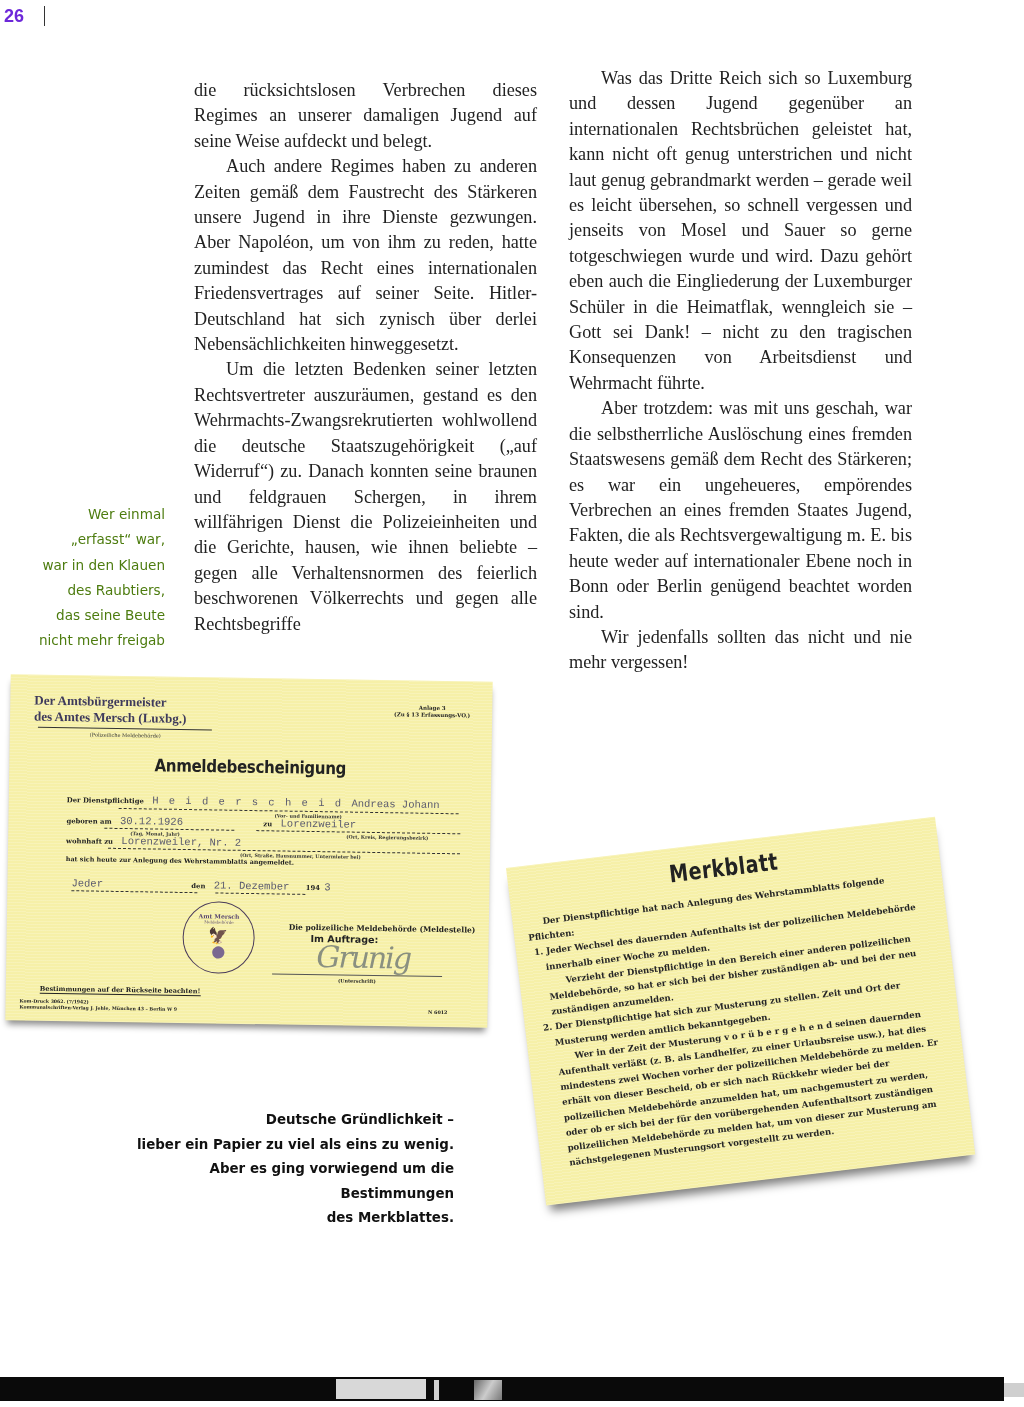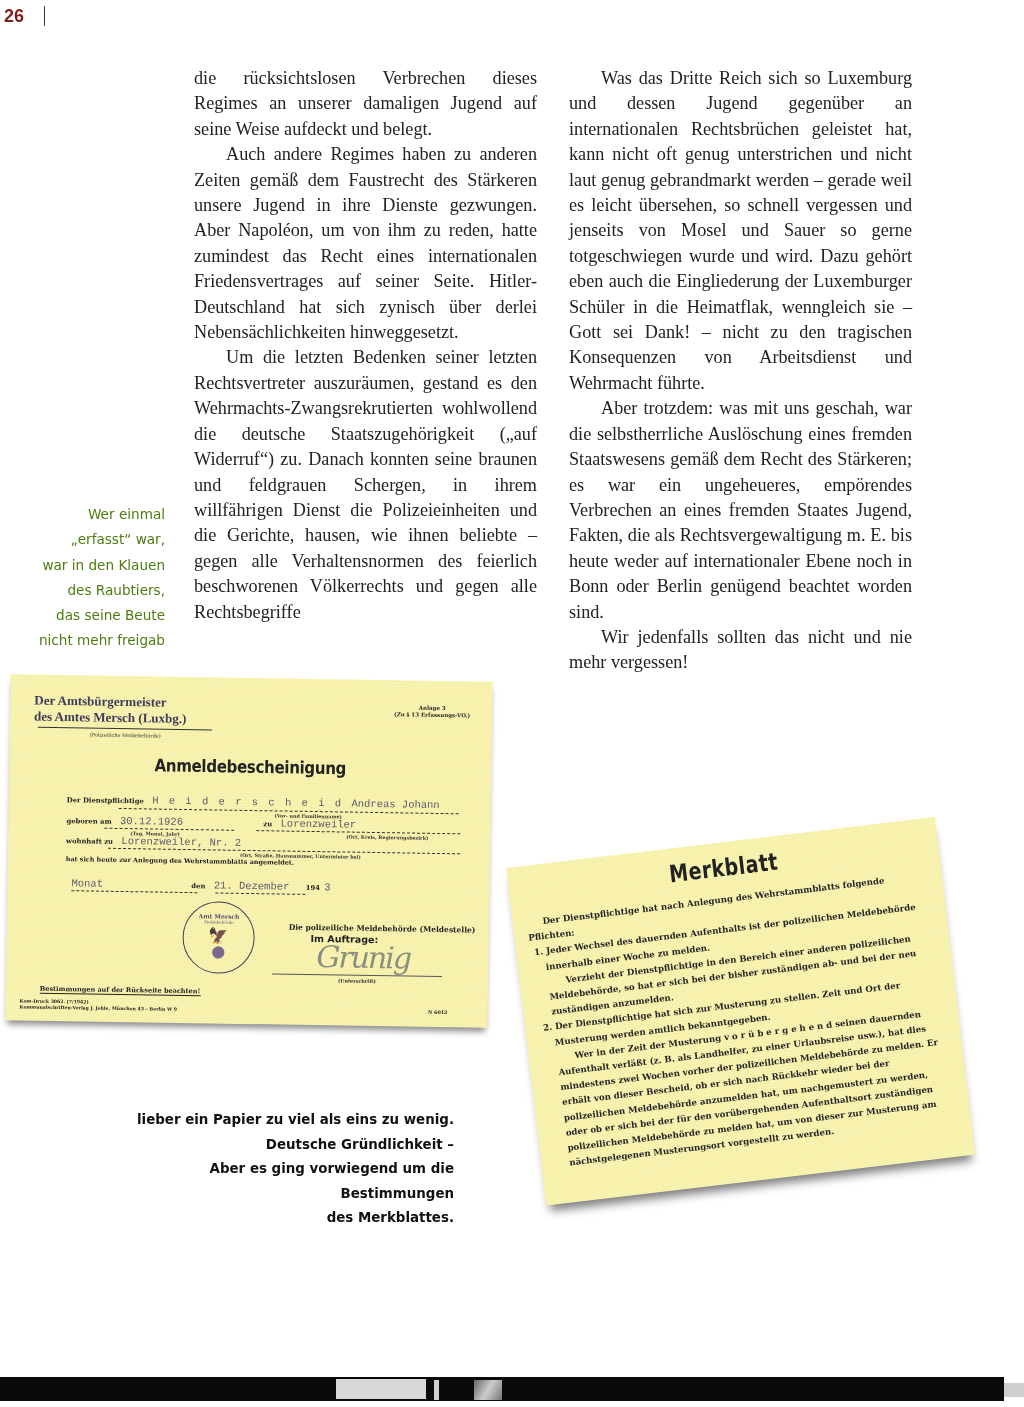--- a/index.html
+++ b/index.html
@@ -2,32 +2,32 @@
 <html><head>
 <meta charset="utf-8">
 <style>
   * { box-sizing: border-box; margin: 0; padding: 0; }
   html, body { width: 1024px; height: 1407px; background: #ffffff; overflow: hidden; }
   body { position: relative; font-family: "Liberation Serif", "DejaVu Serif", serif; color: #1e1e1e; }
 
   .page-number {
     position: absolute; left: 4px; top: 6px;
     font-family: "Liberation Sans", "DejaVu Sans", sans-serif;
-    font-weight: bold; font-size: 18px; color: #7f1d1d;
+    font-weight: bold; font-size: 18px; color: #6d28d9;
     padding-right: 20px; border-right: 1px solid #333; line-height: 20px;
   }
 
   .col {
     position: absolute;
     font-size: 18.2px; line-height: 25.4px; color: #222;
     text-align: justify; hyphens: manual;
   }
   .col p { text-indent: 0; }
   .col p.indent { text-indent: 32px; }
-  .col-1 { left: 194px; top: 66px; width: 343px; }
+  .col-1 { left: 194px; top: 78px; width: 343px; }
   .col-2 { left: 569px; top: 66px; width: 343px; }
 
   .pullquote {
     position: absolute; left: 22px; top: 502px; width: 143px;
     font-family: "DejaVu Sans", "Liberation Sans", sans-serif;
     font-weight: normal; font-size: 13.6px; line-height: 25.3px;
     text-align: right; color: #4d7c0f;
   }
   .caption {
     position: absolute; left: 100px; top: 1108px; width: 354px;
@@ -178,21 +178,21 @@
   <div class="row" style="top:159px;">
     <span>wohnhaft zu</span>
     <span class="fill">Lorenzweiler, Nr. 2</span>
   </div>
   <div class="uline" style="left:100px; top:172px; width:352px;"></div>
   <div class="tiny" style="left:232px; top:174px;">(Ort, Straße, Hausnummer, Untermieter bei)</div>
 
   <div class="row" style="top:180px; font-size:6.4px;">hat sich heute zur Anlegung des Wehrstammblatts angemeldet.</div>
 
   <div class="row" style="top:202px;">
-    <span class="fill">Monat</span>
+    <span class="fill">Jeder</span>
     <span style="margin-left:86px;">den</span>
     <span class="fill">21. Dezember</span>
     <span style="margin-left:14px;">194</span>
     <span class="fill" style="margin-left:2px;">3</span>
   </div>
   <div class="uline" style="left:64px; top:215px; width:126px;"></div>
   <div class="uline" style="left:208px; top:215px; width:90px;"></div>
 
   <div class="stamp">
     <div class="st1">Amt Mersch</div>
@@ -218,22 +218,22 @@
   <div class="m-body">
     <p class="intro">Der Dienstpflichtige hat nach Anlegung des Wehrstammblatts folgende Pflichten:</p>
     <p class="item">1. Jeder Wechsel des dauernden Aufenthalts ist der polizeilichen Meldebehörde innerhalb einer Woche zu melden.</p>
     <p class="sub">Verzieht der Dienstpflichtige in den Bereich einer anderen polizeilichen Meldebehörde, so hat er sich bei der bisher zuständigen ab- und bei der neu zuständigen anzumelden.</p>
     <p class="item">2. Der Dienstpflichtige hat sich zur Musterung zu stellen. Zeit und Ort der Musterung werden amtlich bekanntgegeben.</p>
     <p class="sub">Wer in der Zeit der Musterung v o r ü b e r g e h e n d seinen dauernden Aufenthalt verläßt (z. B. als Landhelfer, zu einer Urlaubsreise usw.), hat dies mindestens zwei Wochen vorher der polizeilichen Meldebehörde zu melden. Er erhält von dieser Bescheid, ob er sich nach Rückkehr wieder bei der polizeilichen Meldebehörde anzumelden hat, um nachgemustert zu werden, oder ob er sich bei der für den vorübergehenden Aufenthaltsort zuständigen polizeilichen Meldebehörde zu melden hat, um von dieser zur Musterung am nächstgelegenen Musterungsort vorgestellt zu werden.</p>
   </div>
 </div>
 
 <div class="caption">
+  <div>Deutsche Gründlichkeit –</div>
   <div>lieber ein Papier zu viel als eins zu wenig.</div>
-  <div>Deutsche Gründlichkeit –</div>
   <div>Aber es ging vorwiegend um die Bestimmungen</div>
   <div>des Merkblattes.</div>
 </div>
 
 <div class="bottom-strip">
   <div class="light-block"></div>
   <div class="light-bar"></div>
   <div class="light-deco"></div>
 </div>
 <div class="bottom-edge"></div>

